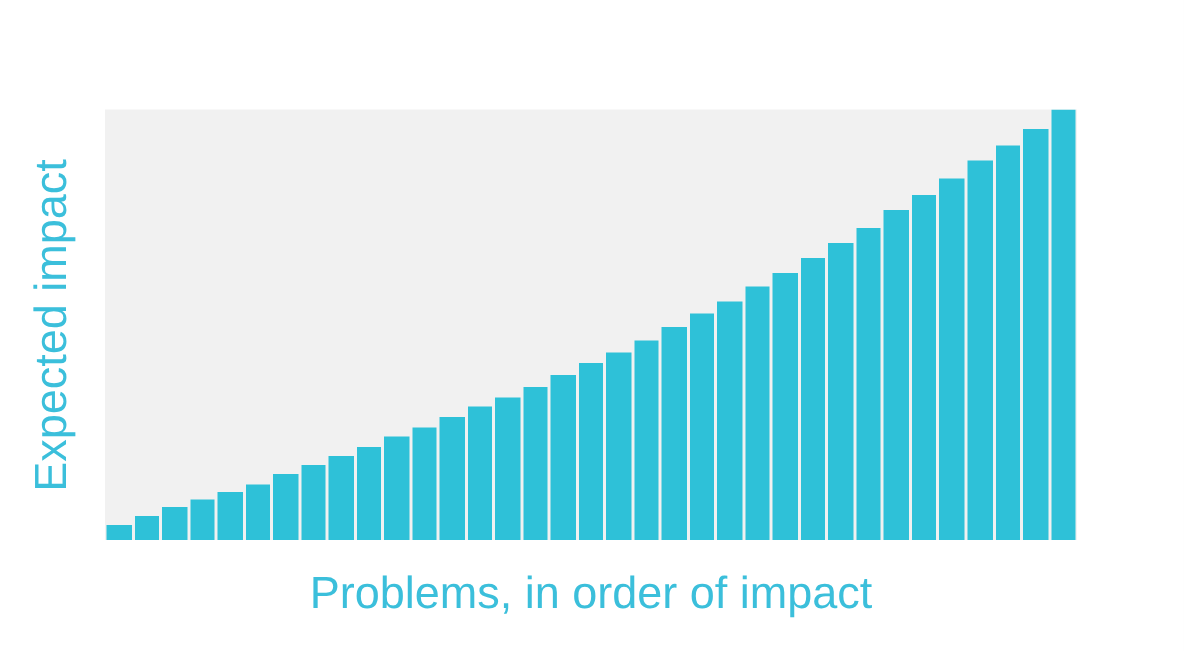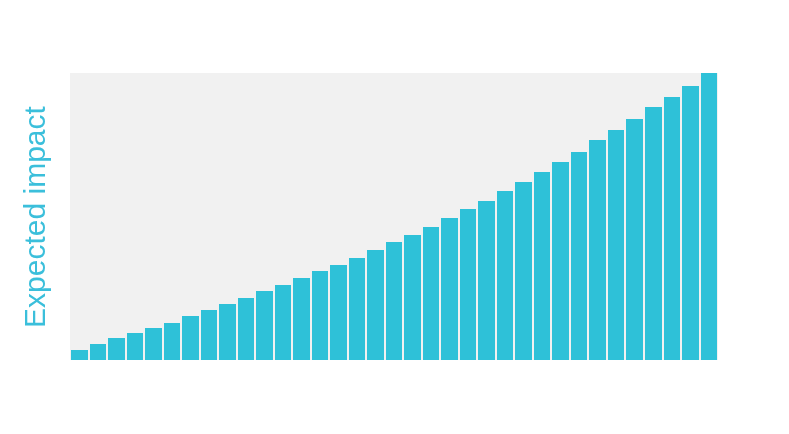--- a/index.html
+++ b/index.html
@@ -132,14 +132,17 @@
         <div class="bar" title="29: 76.5" style="height: 76.5%; background: rgb(46, 193, 216);"></div>
         <div class="bar" title="30: 80" style="height: 80%; background: rgb(46, 193, 216);"></div>
         <div class="bar" title="31: 84" style="height: 84%; background: rgb(46, 193, 216);"></div>
         <div class="bar" title="32: 88" style="height: 88%; background: rgb(46, 193, 216);"></div>
         <div class="bar" title="33: 91.5" style="height: 91.5%; background: rgb(46, 193, 216);"></div>
         <div class="bar" title="34: 95.5" style="height: 95.5%; background: rgb(46, 193, 216);"></div>
         <div class="bar" title="35: 100" style="height: 100%; background: rgb(46, 193, 216);"></div>
       </div>
   </div>
 
+  <div id="xlabel-wrap">
+    <div id="xlabel" style="color: rgb(59, 191, 219);">Problems, in order of impact</div>
+  </div>
 
 </div>
 
 </body></html>

